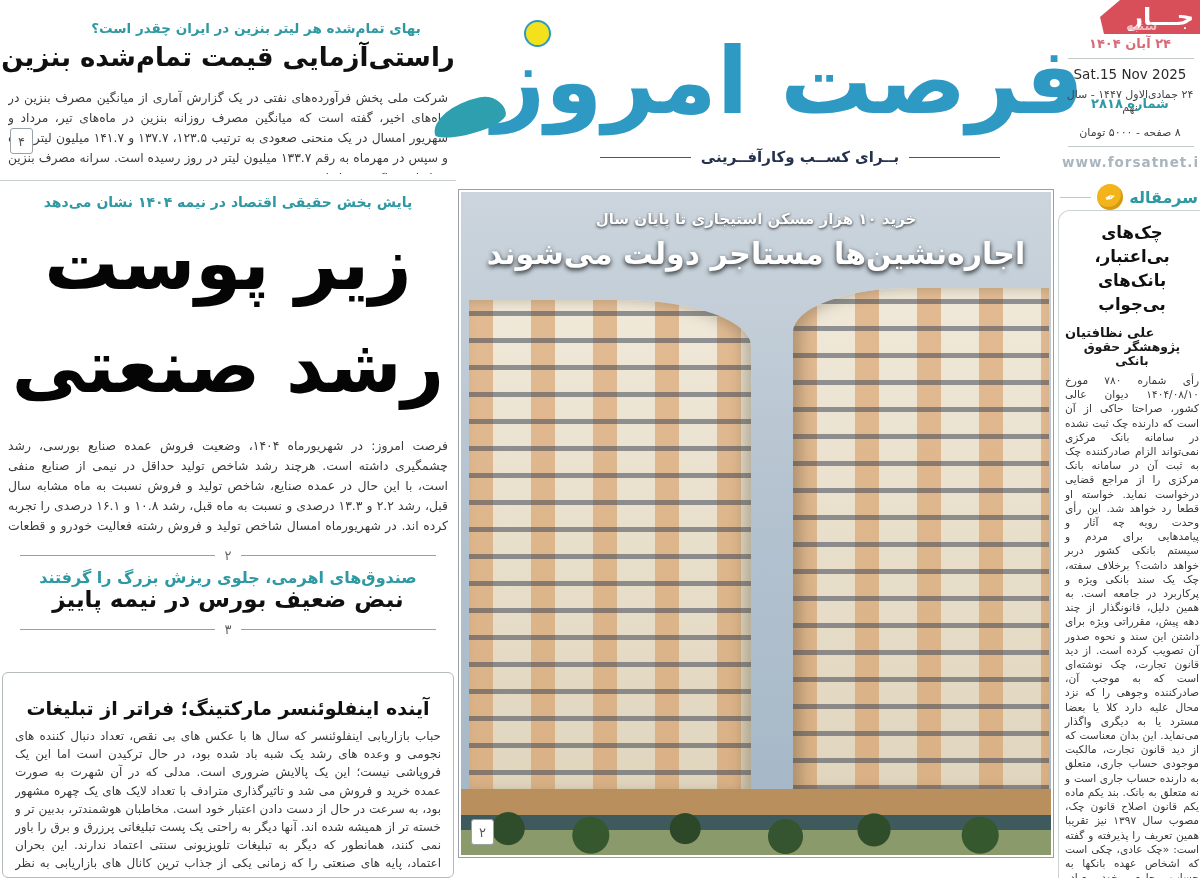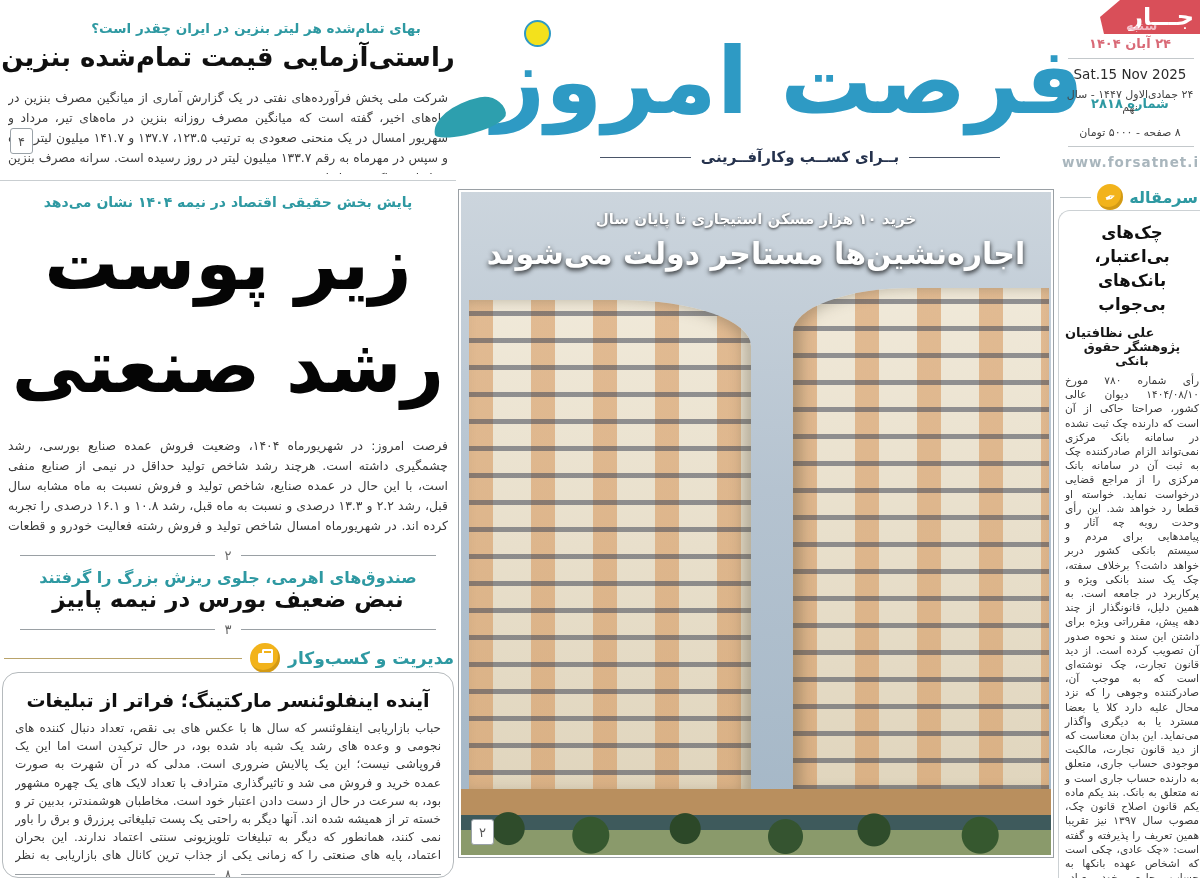--- a/index.html
+++ b/index.html
@@ -80,21 +80,21 @@
     display:flex; align-items:center; gap:8px; }
   .biz-title { color:#2e99a2; font-size:17px; font-weight:bold; white-space:nowrap; }
   .icon-circle { width:30px; height:30px; border-radius:50%; background:#f2b31b;
     display:flex; align-items:center; justify-content:center; flex:0 0 auto;
     box-shadow:inset -2px -3px 0 rgba(120,80,0,.25); }
   .briefcase { position:relative; width:15px; height:10px; background:#fff; border-radius:2px; }
   .briefcase::before { content:""; position:absolute; left:4px; top:-4px; width:7px; height:4px;
     border:2px solid #fff; border-bottom:none; border-radius:2px 2px 0 0; }
   .biz-header .line { flex:1; border-top:1px solid #b9a36a; }
   .biz-box { left:2px; top:672px; width:452px; height:206px;
-    border:1px solid #b5babd; border-radius:16px; overflow:hidden; padding:16px 12px 6px; }
+    border:1px solid #b5babd; border-radius:6px; overflow:hidden; padding:24px 12px 6px; }
   .biz-headline { text-align:center; font-size:19px; font-weight:bold; color:#101010; }
   .biz-body { margin-top:8px; height:146px; overflow:hidden;
     font-size:12px; line-height:18.2px; text-align:justify; color:#3c3c3c; }
   .biz-box .num-divider { margin-top:2px; }
 
   
   .photo { left:458px; top:189px; width:596px; height:669px;
     border:1px solid #9aa0a5; background:#fff; padding:2px; }
   .photo-inner { position:relative; width:100%; height:100%; overflow:hidden;
     background:linear-gradient(180deg,#ccd5dd 0%,#b5c3d0 45%,#a3b6c6 100%); }
@@ -188,27 +188,20 @@
   </div>
 
   <div class="abs kicker bourse-kicker">صندوق‌های اهرمی، جلوی ریزش بزرگ را گرفتند</div>
   <div class="abs bourse-headline">نبض ضعیف بورس در نیمه پاییز</div>
   <div class="abs num-divider div-3">
     <span class="line"></span>
     <span>۳</span>
     <span class="line"></span>
   </div>
 
-  <div class="abs biz-header">
-    <span class="biz-title">مدیریت و کسب‌وکار</span>
-    <span class="icon-circle">
-        <span class="briefcase"></span>
-      </span>
-    <span class="line"></span>
-  </div>
   <div class="abs biz-box">
     <div class="biz-headline">آینده اینفلوئنسر مارکتینگ؛ فراتر از تبلیغات</div>
     <div class="biz-body">حباب بازاریابی اینفلوئنسر که سال ها با عکس های بی نقص، تعداد دنبال کننده های نجومی و وعده های رشد یک شبه باد شده بود، در حال ترکیدن است اما این یک فروپاشی نیست؛ این یک پالایش ضروری است. مدلی که در آن شهرت به صورت عمده خرید و فروش می شد و تاثیرگذاری مترادف با تعداد لایک های یک چهره مشهور بود، به سرعت در حال از دست دادن اعتبار خود است. مخاطبان هوشمندتر، بدبین تر و خسته تر از همیشه شده اند. آنها دیگر به راحتی یک پست تبلیغاتی پرزرق و برق را باور نمی کنند، همانطور که دیگر به تبلیغات تلویزیونی سنتی اعتماد ندارند. این بحران اعتماد، پایه های صنعتی را که زمانی یکی از جذاب ترین کانال های بازاریابی به نظر می رسید، به لرزه درآورده است. این دگرگونی یک تهدید نیست، بلکه یک فرصت تاریخی برای برندهای هوشمند است. این یک دعوت به بازاندیشی...</div>
     <div class="num-divider">
       <span class="line"></span>
       <span>۸</span>
       <span class="line"></span>
     </div>
   </div>
 

